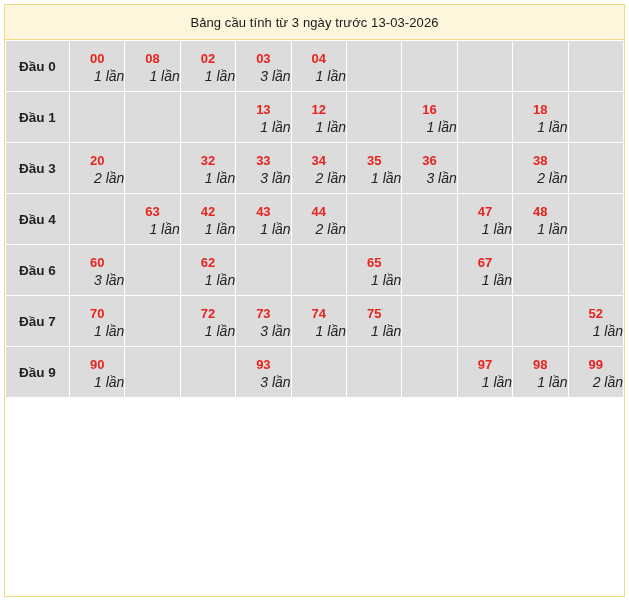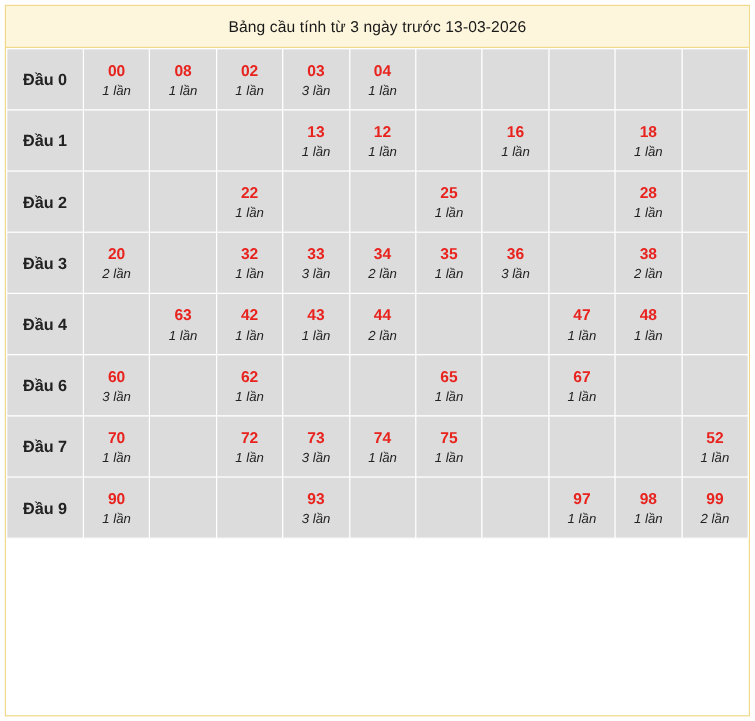--- a/index.html
+++ b/index.html
@@ -67,24 +67,25 @@
   .num {
     display: block;
     color: #e8231e;
     font-size: 13px;
     font-weight: bold;
     line-height: 19px;
   }
   .cnt {
     display: block;
     color: #222222;
-    font-size: 11px;
+    font-size: 14px;
     font-style: italic;
     line-height: 15px;
     margin-top: 1px;
+    text-align: right;
   }
 </style>
 </head>
 <body>
 
 <div id="wrap">
   <div class="table-outer">
     <div class="title-bar">
       <span class="title">Bảng cầu tính từ 3 ngày trước 13-03-2026</span>
     </div>
@@ -137,42 +138,20 @@
               <span class="cnt">1 lần</span>
             </td>
             <td class="cell filled"></td>
             <td class="cell filled">
               <span class="num">18</span>
               <span class="cnt">1 lần</span>
             </td>
             <td class="cell filled"></td>
           </tr>
           <tr>
-            <td class="head">Đầu 2</td>
-            <td class="cell filled"></td>
-            <td class="cell filled"></td>
-            <td class="cell filled">
-              <span class="num">22</span>
-              <span class="cnt">1 lần</span>
-            </td>
-            <td class="cell filled"></td>
-            <td class="cell filled"></td>
-            <td class="cell filled">
-              <span class="num">25</span>
-              <span class="cnt">1 lần</span>
-            </td>
-            <td class="cell filled"></td>
-            <td class="cell filled"></td>
-            <td class="cell filled">
-              <span class="num">28</span>
-              <span class="cnt">1 lần</span>
-            </td>
-            <td class="cell filled"></td>
-          </tr>
-          <tr>
             <td class="head">Đầu 3</td>
             <td class="cell filled">
               <span class="num">20</span>
               <span class="cnt">2 lần</span>
             </td>
             <td class="cell filled"></td>
             <td class="cell filled">
               <span class="num">32</span>
               <span class="cnt">1 lần</span>
             </td>

